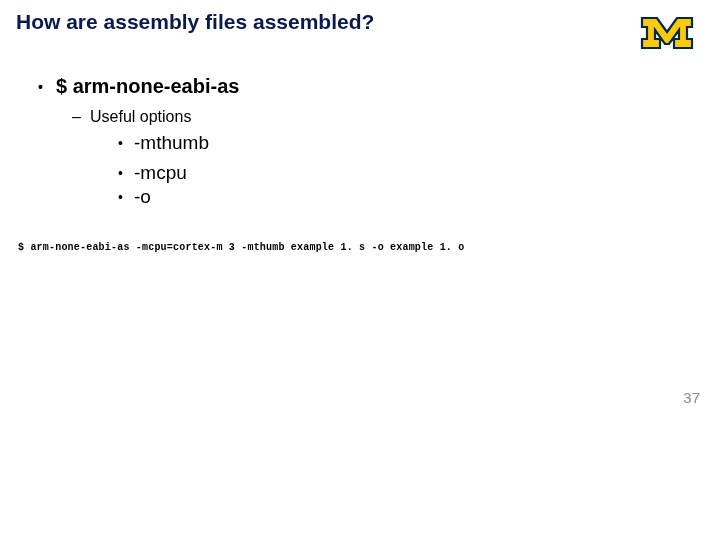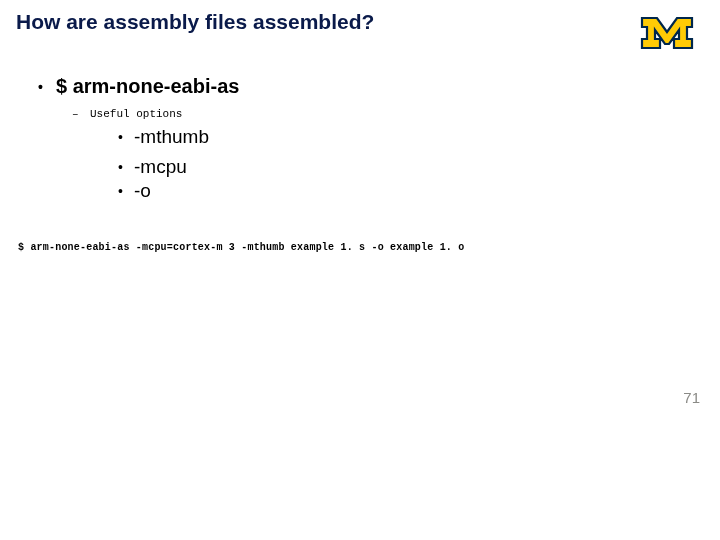--- a/index.html
+++ b/index.html
@@ -48,23 +48,23 @@
   }
   .lvl1 .bullet {
     display: inline-block;
     width: 18px;
     vertical-align: middle;
     font-size: 14px;
     position: relative;
     top: -1px;
   }
   .lvl2 {
-    font-size: 11px;
+    font-size: 16px;
     margin: 4px 0 6px 34px;
-    font-family: Liberation Mono, monospace;
+    font-family: Liberation Sans, sans-serif;
   }
   .lvl2 .dash {
     display: inline-block;
     width: 18px;
   }
   .lvl3 {
     font-size: 19px;
     margin: 0 0 2px 80px;
     font-family: Verdana, Geneva, sans-serif;
   }
@@ -127,15 +127,15 @@
     <div class="lvl3">
       <span class="bullet">•</span><span>-mcpu</span>
     </div>
     <div class="lvl3">
       <span class="bullet">•</span><span>-o</span>
     </div>
   </div>
 
   <div class="command">$ arm-none-eabi-as -mcpu=cortex-m 3 -mthumb example 1. s -o example 1. o</div>
 
-  <div class="pagenum">71</div>
+  <div class="pagenum">37</div>
 
 </div>
 
 </body></html>

